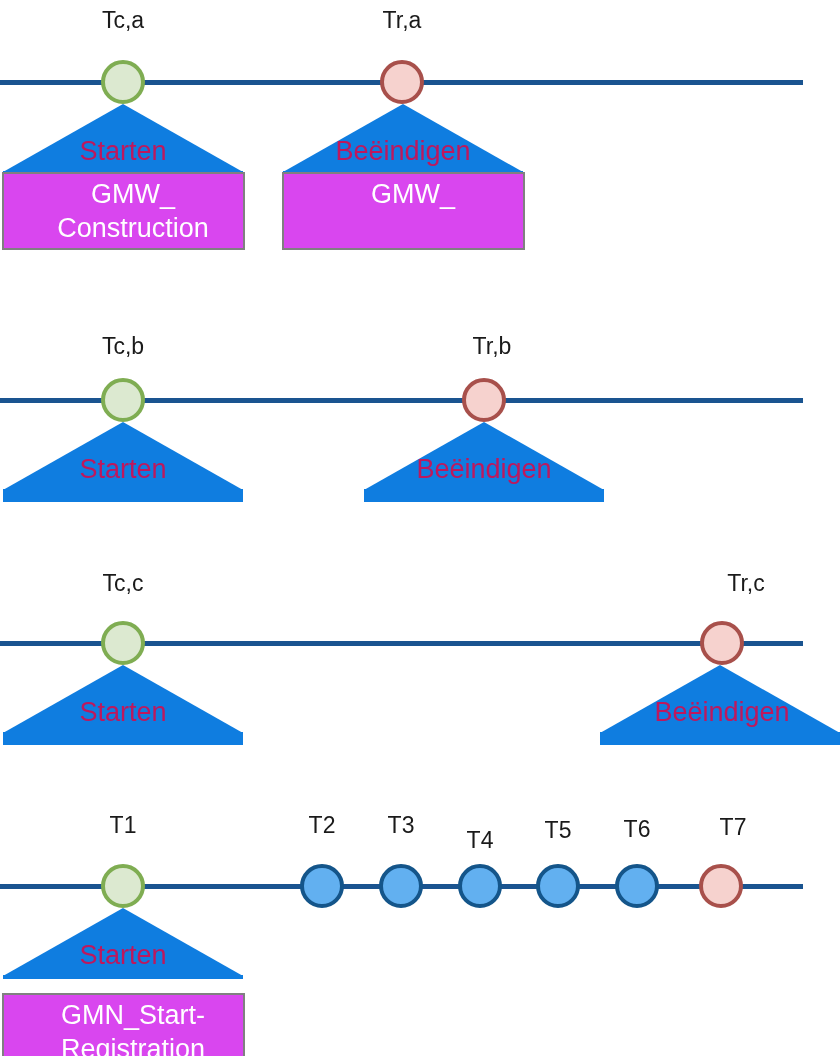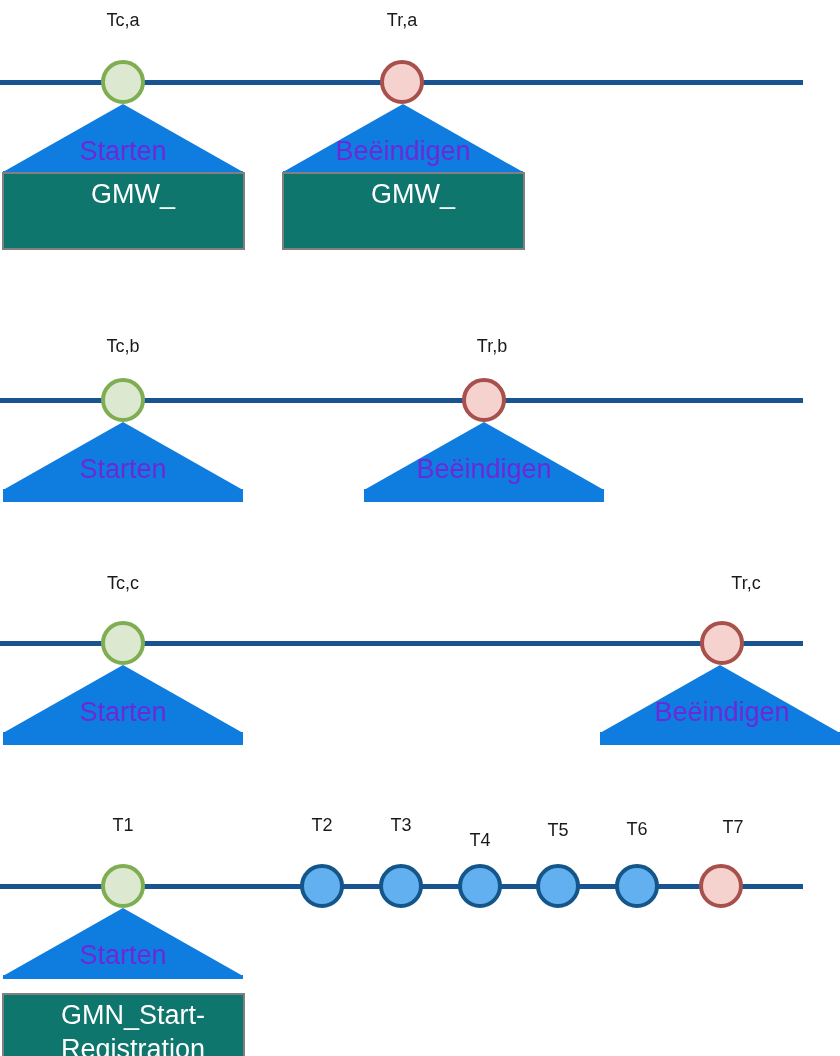--- a/index.html
+++ b/index.html
@@ -24,21 +24,21 @@
   }
   
   .axis-line {
     position: absolute;
     height: 5px;
     background: #1A5490;
   }
   
   .tick-label {
     position: absolute;
-    font-size: 18px;
+    font-size: 23px;
     line-height: 23px;
     color: #1A1A1A;
     text-align: center;
     white-space: nowrap;
     transform: translateX(-50%);
   }
   
   .marker {
     position: absolute;
     border-radius: 50%;
@@ -67,30 +67,30 @@
     height: 0;
     border-style: solid;
     border-color: transparent transparent #0F7DE0 transparent;
   }
   .pennant-body {
     position: absolute;
     background: #0F7DE0;
   }
   .pennant-label {
     position: absolute;
-    color: #6d28d9;
+    color: #be185d;
     font-size: 27px;
     line-height: 30px;
     text-align: center;
     white-space: nowrap;
     transform: translateX(-50%);
   }
   .name-box {
     position: absolute;
-    background: #0f766e;
+    background: #d946ef;
     border: 2px solid #808080;
     box-sizing: border-box;
     color: #ffffff;
     font-size: 27px;
     line-height: 34px;
     text-align: center;
     padding-top: 3px;
     padding-left: 19px;
   }
 </style>
@@ -105,20 +105,21 @@
     <div class="tick-label" style="left:402px;top:9px;">Tr,a</div>
 
     <div class="axis-line" style="left:0;top:80px;width:803px;"></div>
 
     <div class="pennant-group" style="left:0;top:0;">
       <div class="pennant-roof" style="left:3px;top:104px;border-width:0 120px 68px 120px;"></div>
       <div class="pennant-body" style="left:3px;top:171px;width:240px;height:4px;"></div>
       <div class="pennant-label" style="left:123px;top:136px;">Starten</div>
       <div class="name-box" style="left:2px;top:172px;width:243px;height:78px;">
         <div>GMW_</div>
+        <div>Construction</div>
       </div>
     </div>
 
     <div class="pennant-group" style="left:0;top:0;">
       <div class="pennant-roof" style="left:283px;top:104px;border-width:0 120px 68px 120px;"></div>
       <div class="pennant-body" style="left:283px;top:171px;width:240px;height:4px;"></div>
       <div class="pennant-label" style="left:403px;top:136px;">Beëindigen</div>
       <div class="name-box" style="left:282px;top:172px;width:243px;height:78px;">
         <div>GMW_</div>
       </div>

